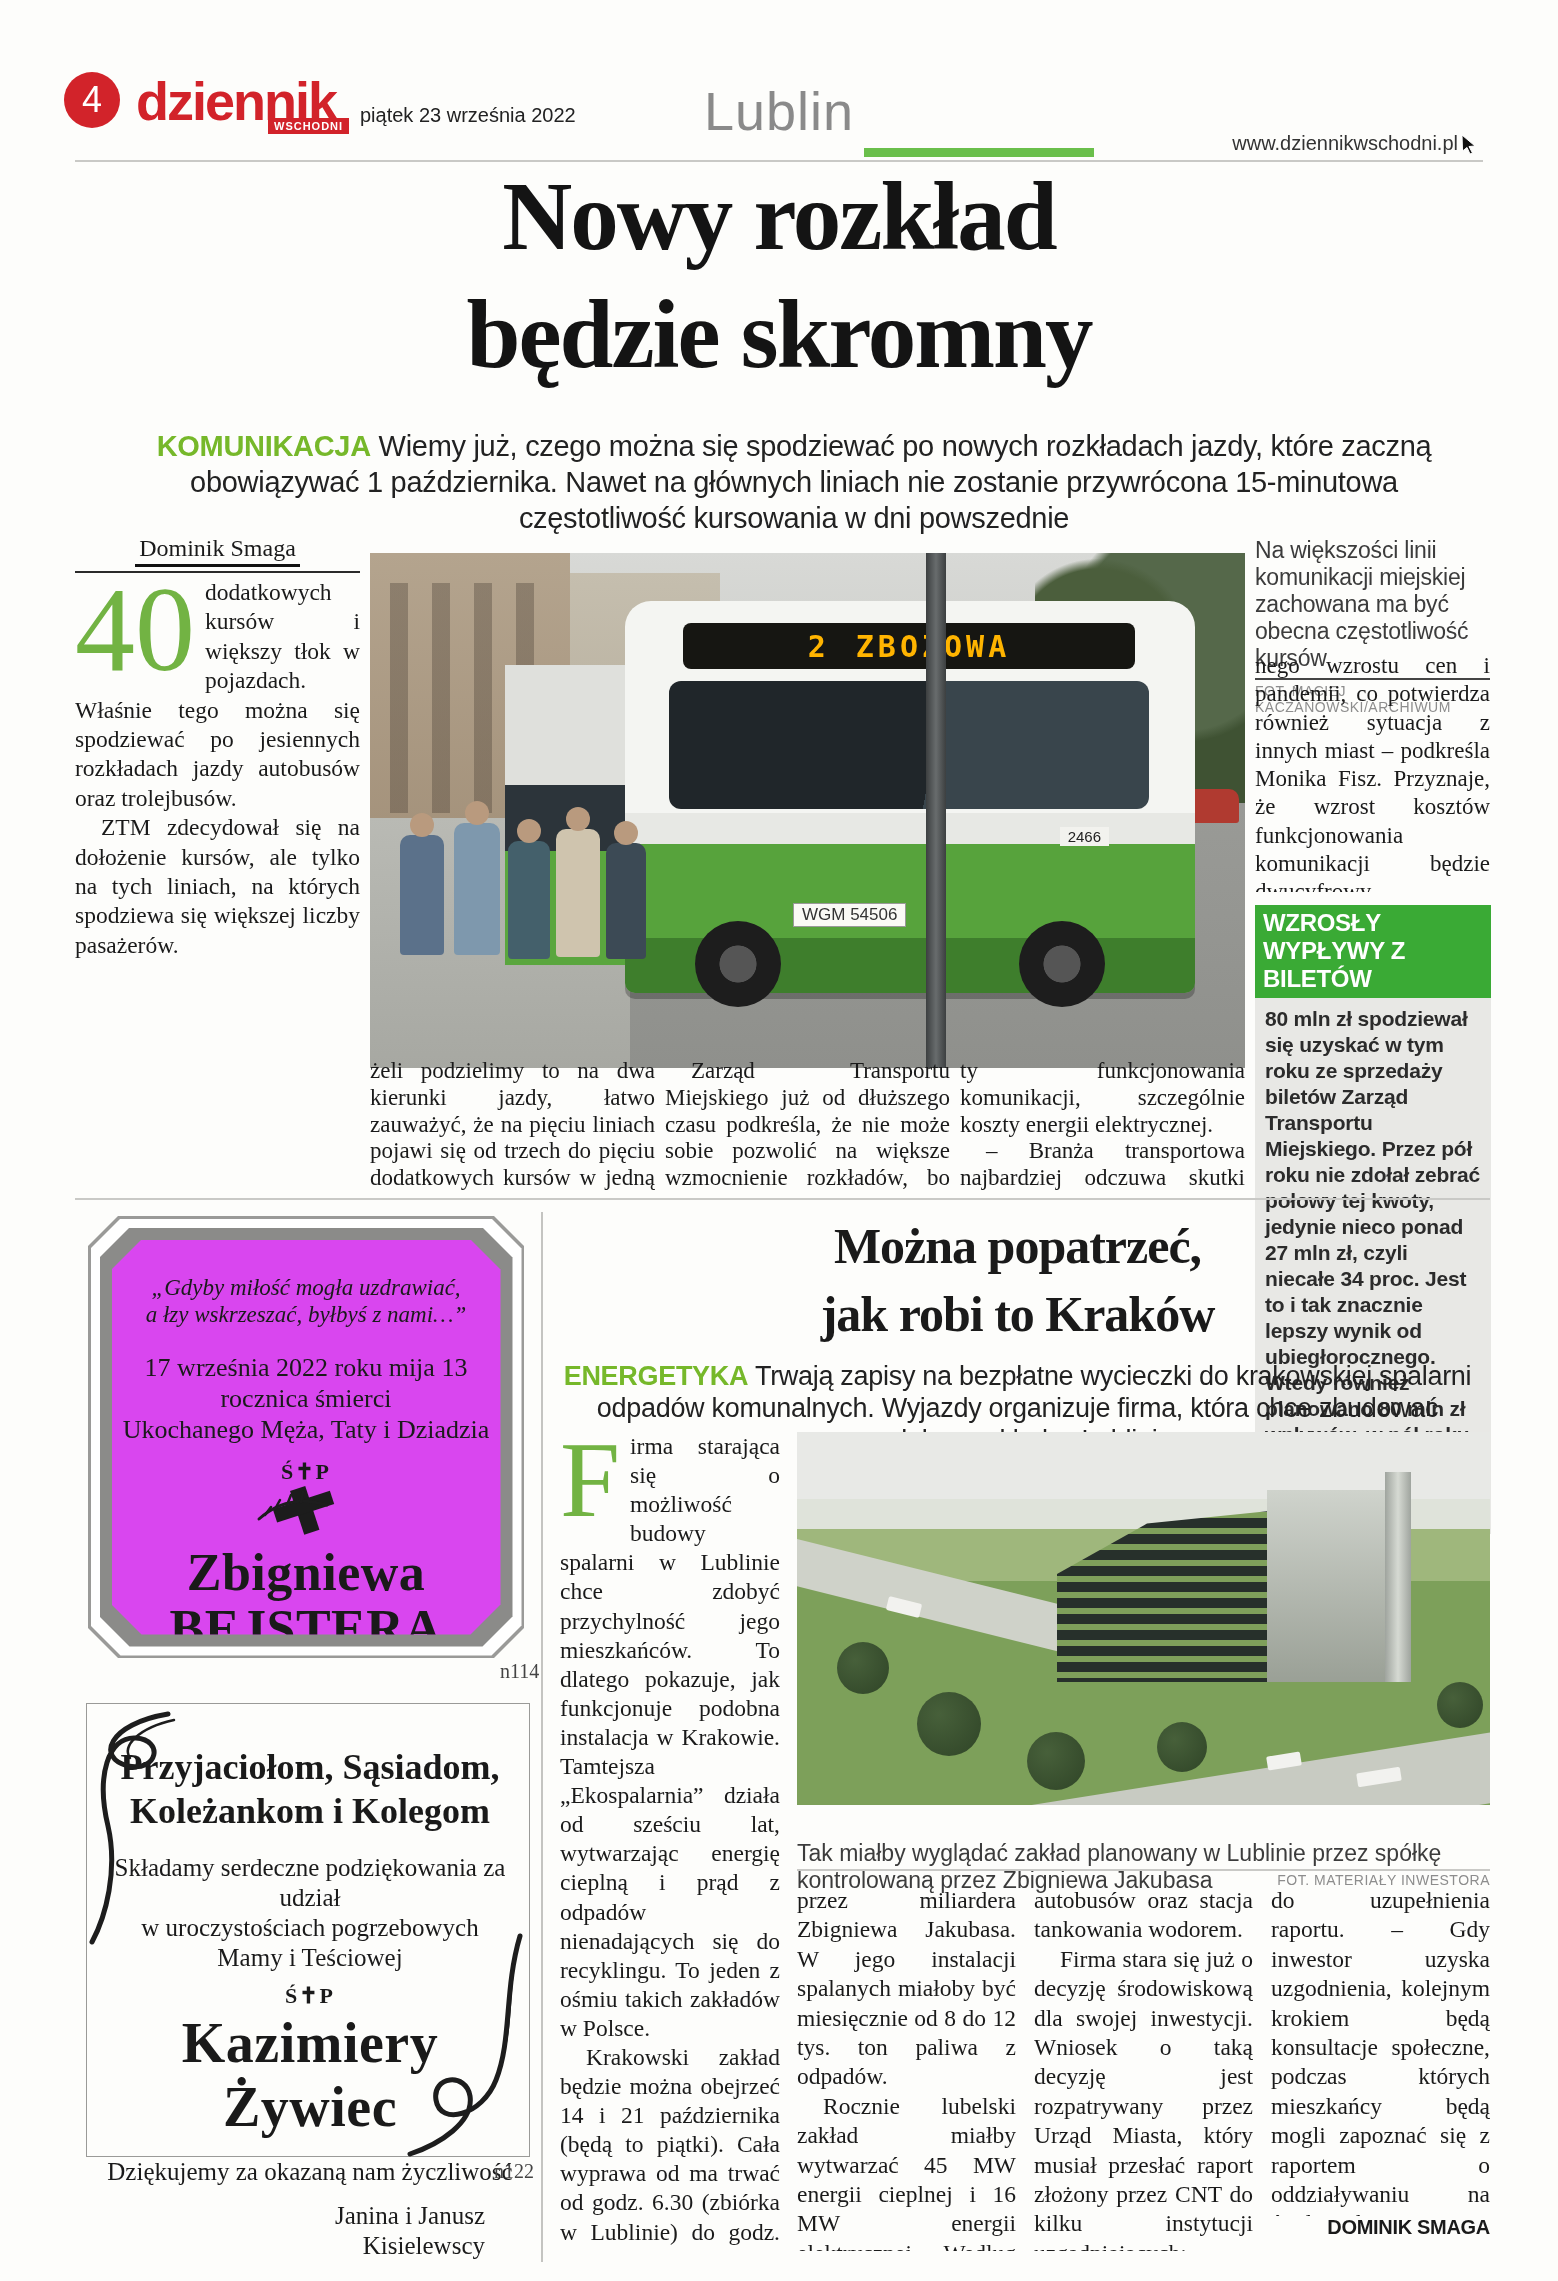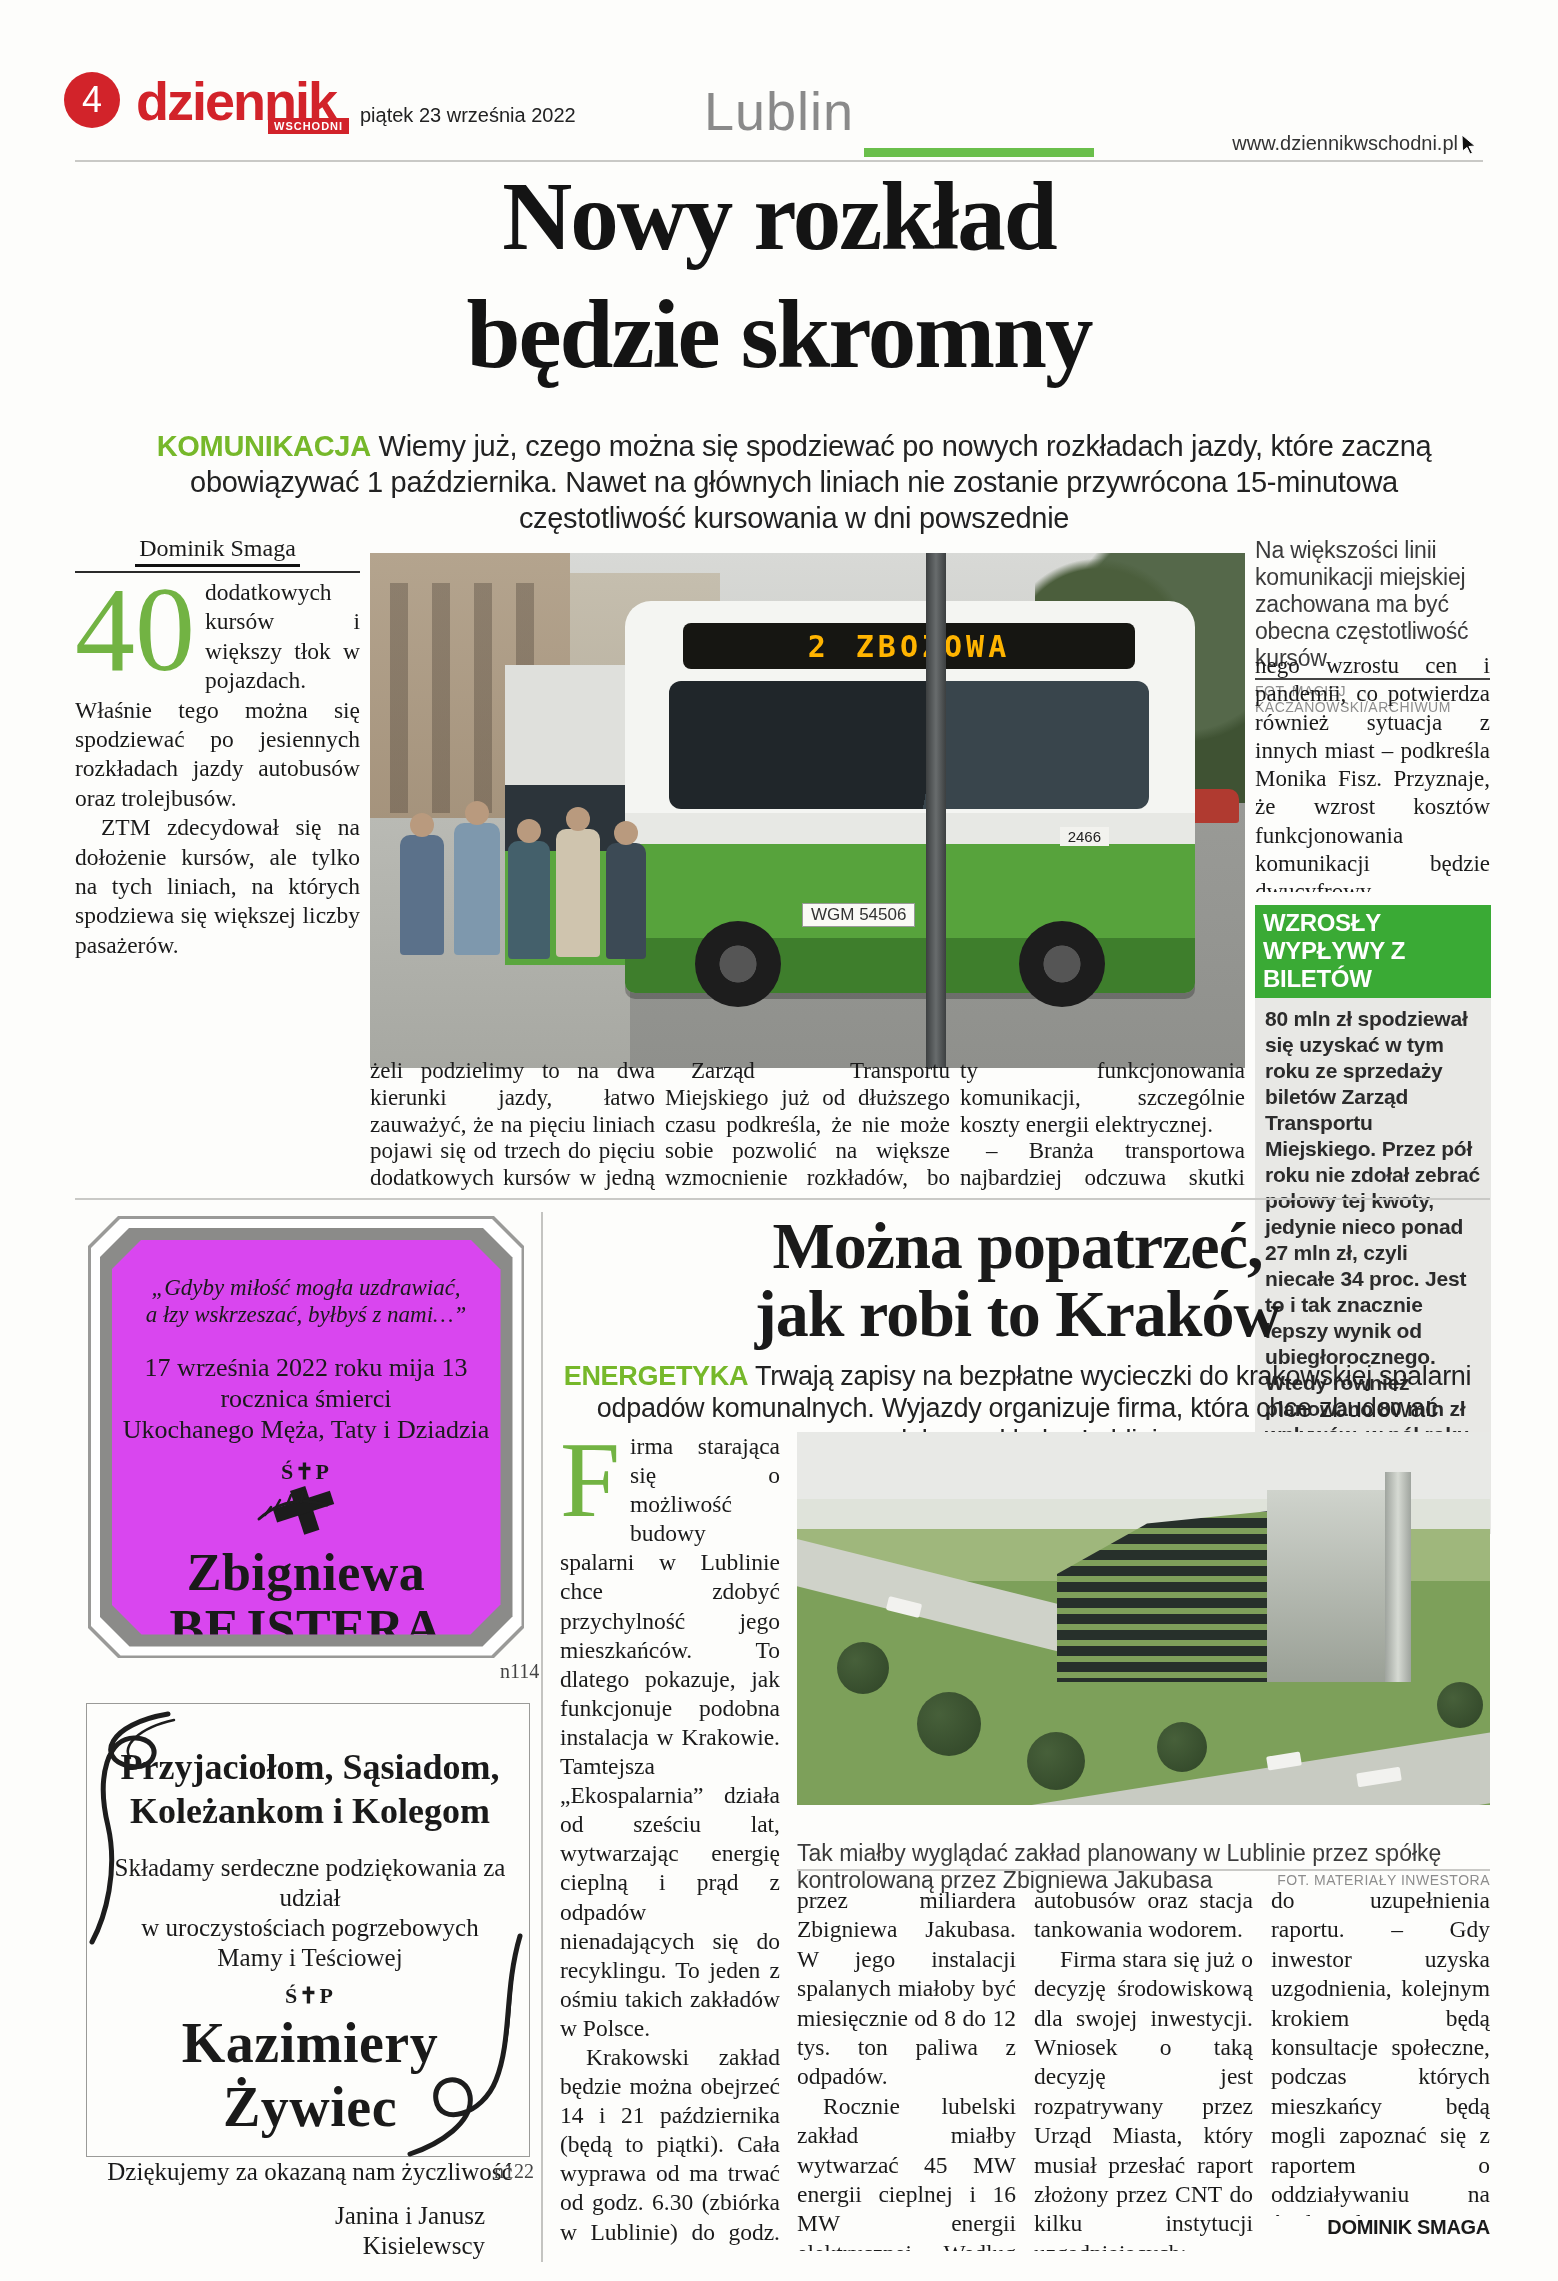--- a/index.html
+++ b/index.html
@@ -51,21 +51,21 @@
   .sidewalk{left:0;bottom:0;width:260px;height:250px;background:linear-gradient(#b9bab4,#a7a8a2);}
   .car-red{right:6px;top:236px;width:70px;height:34px;background:#b03a30;border-radius:8px 10px 3px 3px;}
   .bus{left:255px;top:48px;width:570px;height:392px;}
   .bus-body{position:absolute;inset:0;background:linear-gradient(#f4f5f2 0 54%,#e7e8e4 54% 62%,#57a33c 62% 86%,#3e7e2c 86% 100%);border-radius:26px 26px 10px 10px;box-shadow:0 6px 0 rgba(0,0,0,.25);}
   .bus-led{position:absolute;left:58px;top:22px;right:60px;height:46px;background:#161612;border-radius:8px;
            display:flex;align-items:center;justify-content:center;gap:26px;}
   .bus-led span{font-family:"DejaVu Sans Mono",monospace;font-weight:700;color:#ffb400;font-size:30px;letter-spacing:4px;}
   .bus-shield{position:absolute;left:44px;top:80px;right:46px;height:128px;border-radius:12px;
               background:linear-gradient(100deg,#20262a 0 55%,#39454c 55% 100%);}
   .bus-num{position:absolute;right:86px;top:226px;background:#f2f2ee;color:#222;font-size:15px;padding:1px 8px;}
-  .bus-plate{position:absolute;left:177px;bottom:66px;background:#fafaf6;color:#333;font-size:17px;padding:1px 8px;border:1px solid #999;text-align:right;}
+  .bus-plate{position:absolute;left:168px;bottom:66px;background:#fafaf6;color:#333;font-size:17px;padding:1px 8px;border:1px solid #999;text-align:right;}
   .bus-wheel{position:absolute;bottom:-14px;width:86px;height:86px;border-radius:50%;background:radial-gradient(circle,#555 0 30%,#1d1d1d 31% 100%);}
   .bus-side{position:absolute;left:-120px;top:64px;width:130px;height:300px;
             background:linear-gradient(#dfe0dc 0 40%,#2c343a 40% 62%,#5aa63e 62% 100%);}
   .pole{left:556px;top:0;width:20px;height:515px;background:linear-gradient(90deg,#3c3f40,#686c6d,#3c3f40);}
   .person{position:absolute;border-radius:10px 10px 4px 4px;}
   .person:before{content:"";position:absolute;top:-22px;left:50%;transform:translateX(-50%);
                  width:24px;height:24px;border-radius:50%;background:#b99a7e;}
   
   .oct{clip-path:polygon(30px 0,calc(100% - 30px) 0,100% 30px,100% calc(100% - 30px),calc(100% - 30px) 100%,30px 100%,0 calc(100% - 30px),0 30px);}
   .ob1-out{left:88px;top:1216px;width:436px;height:442px;background:#9a9a98;}
@@ -78,21 +78,21 @@
   .ob-name1{font-weight:700;font-size:52px;line-height:56px;letter-spacing:0.5px;}
   .ob-small{font-size:25px;line-height:30px;}
   .adnum{font-size:20px;color:#444;}
   .ob2-frame{left:86px;top:1703px;width:442px;height:452px;border:1.5px solid #9a9a98;}
   .ob2{text-align:center;}
   .ob2 .h{font-weight:700;font-size:36px;line-height:44px;}
   .ob2-name{font-weight:700;font-size:56px;letter-spacing:0.5px;}
   .flourish{stroke:#1d1d1d;fill:none;stroke-linecap:round;}
   
   .vline{width:1.5px;background:#c4c4c1;}
-  .headline2{left:545px;width:945px;top:1212px;text-align:center;font-weight:700;font-size:66px;line-height:68px;letter-spacing:-1px;}
+  .headline2{left:545px;width:945px;top:1212px;text-align:center;font-weight:700;font-size:50px;line-height:68px;letter-spacing:-1px;}
   .lead2{left:545px;width:945px;top:1360px;text-align:center;font-size:27px;line-height:32px;letter-spacing:-0.3px;color:#222;}
   .photo2{left:797px;top:1432px;width:693px;height:373px;background:linear-gradient(#e8e9e6 0 18%,#dfe3da 18% 26%,#9fb77c 26% 40%,#7da05a 40% 100%);overflow:hidden;}
   .p2road1{position:absolute;left:-40px;top:150px;width:420px;height:46px;background:#cfd2c9;transform:rotate(14deg);}
   .p2road2{position:absolute;left:180px;bottom:-30px;width:620px;height:70px;background:#c8cbc2;transform:rotate(-9deg);}
   .p2bldg{position:absolute;left:260px;top:70px;width:300px;height:180px;
           background:repeating-linear-gradient(#27302b 0 10px,#7fa05b 10px 16px);
           clip-path:polygon(0 40%,30% 12%,100% 0,100% 100%,0 100%);}
   .p2bldg2{position:absolute;left:470px;top:58px;width:130px;height:192px;background:linear-gradient(#cfd3cc,#9aa096);}
   .p2stack{position:absolute;left:588px;top:40px;width:26px;height:210px;background:linear-gradient(90deg,#9fa49e,#d6dad3,#9fa49e);}
   .p2tree{position:absolute;border-radius:50%;background:radial-gradient(circle at 35% 35%,#47603a,#2f4427);}

